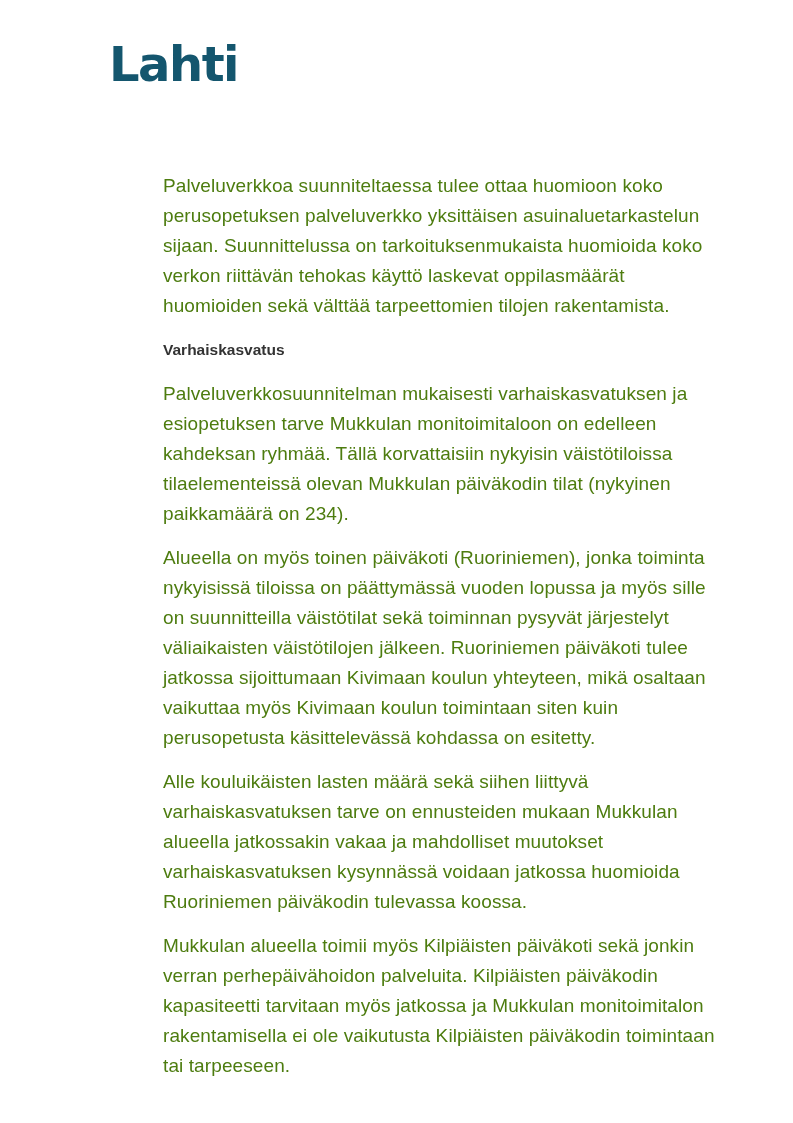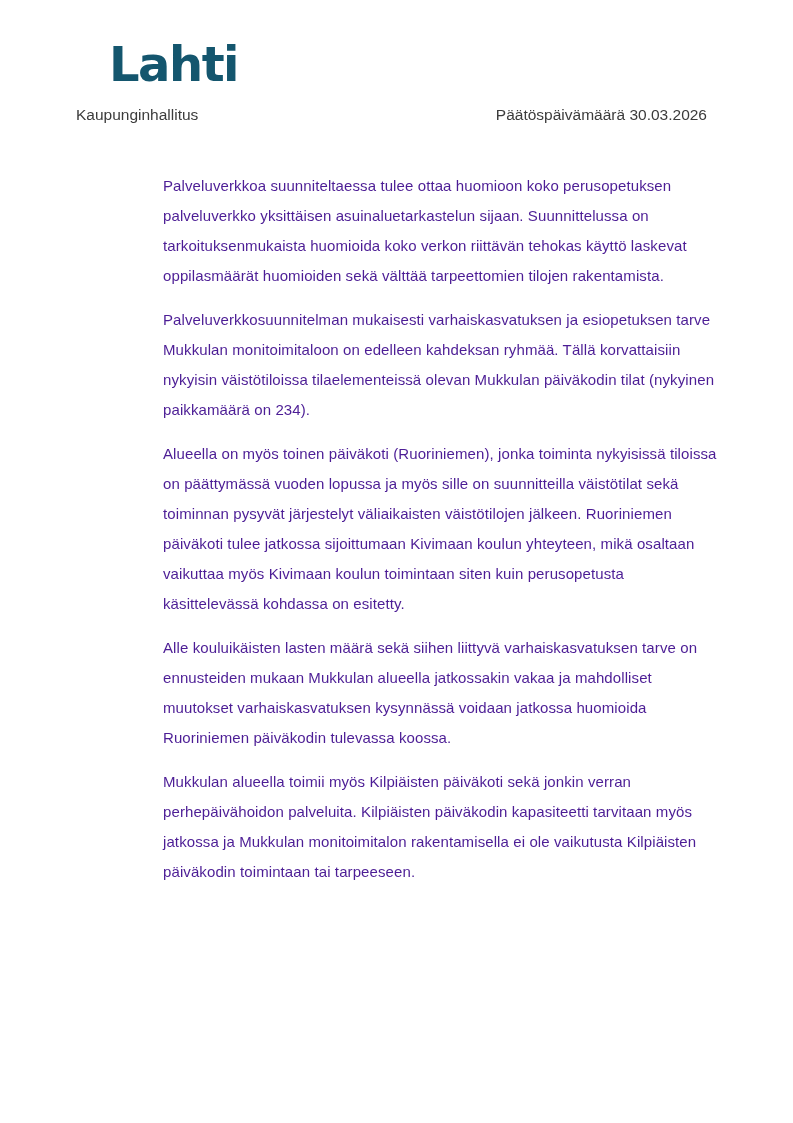--- a/index.html
+++ b/index.html
@@ -38,49 +38,46 @@
     font-size: 15.5px;
     color: #3c3c3c;
   }
   .content {
     position: absolute;
     left: 163px;
     top: 171px;
     width: 555px;
   }
   .content .para {
-    font-size: 15px;
+    font-size: 19px;
     line-height: 30px;
     letter-spacing: 0.1px;
     margin-bottom: 14px;
-    color: #4c1d95;
+    color: #4d7c0f;
   }
   .content .heading {
     font-size: 15.5px;
     line-height: 30px;
     font-weight: 700;
     margin-bottom: 14px;
     color: #333333;
   }
 </style>
 </head>
 <body>
 
 <div class="page">
 
   <div class="logo" style="color: rgb(20, 86, 110);">Lahti</div>
 
-  <div class="header-row">
-    <span>Kaupunginhallitus</span>
-    <span>Päätöspäivämäärä 30.03.2026</span>
-  </div>
 
   <div class="content">
     <p class="para">Palveluverkkoa suunniteltaessa tulee ottaa huomioon koko perusopetuksen palveluverkko yksittäisen asuinaluetarkastelun sijaan. Suunnittelussa on tarkoituksenmukaista huomioida koko verkon riittävän tehokas käyttö laskevat oppilasmäärät huomioiden sekä välttää tarpeettomien tilojen rakentamista.</p>
 
+    <p class="heading">Varhaiskasvatus</p>
 
     <p class="para">Palveluverkkosuunnitelman mukaisesti varhaiskasvatuksen ja esiopetuksen tarve Mukkulan monitoimitaloon on edelleen kahdeksan ryhmää. Tällä korvattaisiin nykyisin väistötiloissa tilaelementeissä olevan Mukkulan päiväkodin tilat (nykyinen paikkamäärä on 234).</p>
 
     <p class="para">Alueella on myös toinen päiväkoti (Ruoriniemen), jonka toiminta nykyisissä tiloissa on päättymässä vuoden lopussa ja myös sille on suunnitteilla väistötilat sekä toiminnan pysyvät järjestelyt väliaikaisten väistötilojen jälkeen. Ruoriniemen päiväkoti tulee jatkossa sijoittumaan Kivimaan koulun yhteyteen, mikä osaltaan vaikuttaa myös Kivimaan koulun toimintaan siten kuin perusopetusta käsittelevässä kohdassa on esitetty.</p>
 
     <p class="para">Alle kouluikäisten lasten määrä sekä siihen liittyvä varhaiskasvatuksen tarve on ennusteiden mukaan Mukkulan alueella jatkossakin vakaa ja mahdolliset muutokset varhaiskasvatuksen kysynnässä voidaan jatkossa huomioida Ruoriniemen päiväkodin tulevassa koossa.</p>
 
     <p class="para">Mukkulan alueella toimii myös Kilpiäisten päiväkoti sekä jonkin verran perhepäivähoidon palveluita. Kilpiäisten päiväkodin kapasiteetti tarvitaan myös jatkossa ja Mukkulan monitoimitalon rakentamisella ei ole vaikutusta Kilpiäisten päiväkodin toimintaan tai tarpeeseen.</p>
 
 

